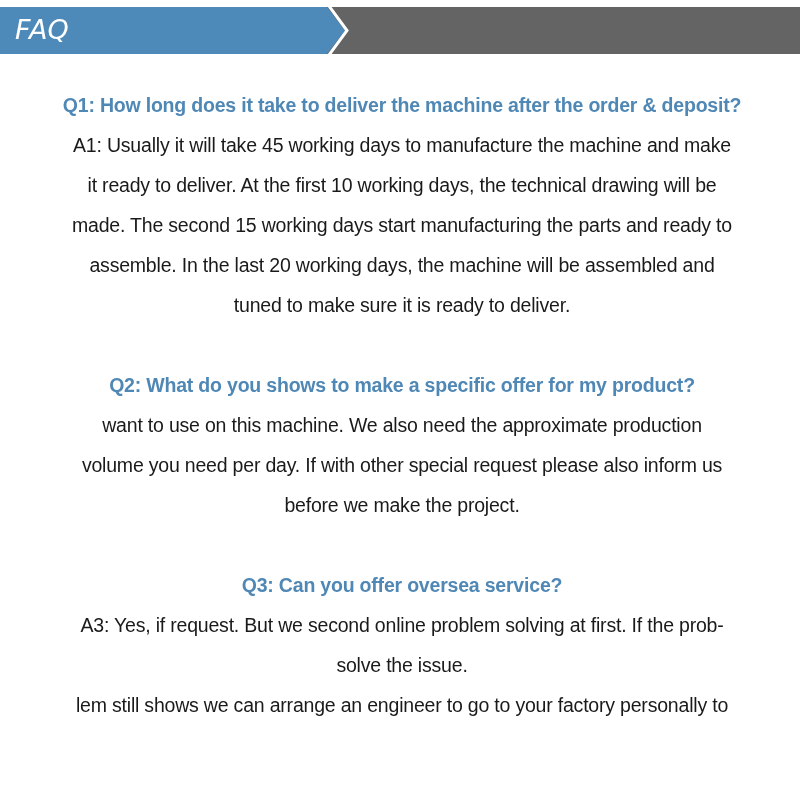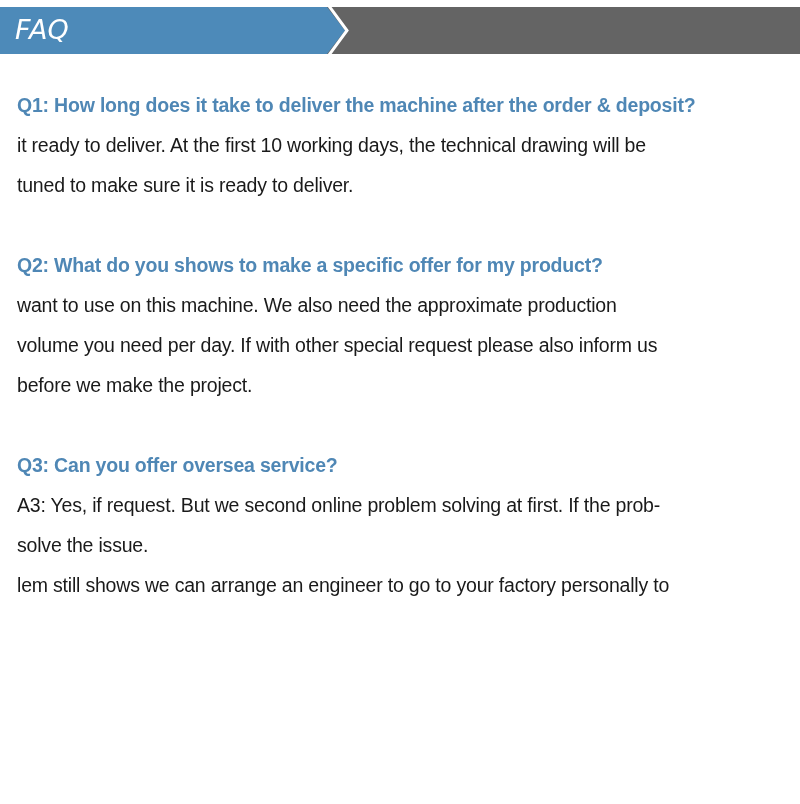--- a/index.html
+++ b/index.html
@@ -3,21 +3,21 @@
   <meta charset="utf-8">
   <style>
     html, body { margin: 0; padding: 0; background: #ffffff; }
     body { width: 800px; height: 804px; position: relative; overflow: hidden;
            font-family: "Liberation Sans", sans-serif; }
     .banner { position: absolute; left: 0; top: 7px; width: 800px; height: 50px; }
     .banner svg { position: absolute; left: 0; top: 0; }
     .banner-title { position: absolute; left: 15px; top: 6px; color: #ffffff;
                     font-size: 27px; font-style: italic; line-height: 34px;
                     font-family: "DejaVu Sans", sans-serif; letter-spacing: 0px; }
-    .faq { position: absolute; left: 17px; top: 85px; width: 770px; }
+    .faq { position: absolute; left: 17px; top: 85px; width: 770px; text-align: center; }
     .faq-item { margin-bottom: 40px; }
     .q { color: #4f87b5; font-weight: bold; font-size: 19.5px; line-height: 40px;
          white-space: nowrap; letter-spacing: -0.2px; }
     .a { color: #1a1a1a; font-size: 19.5px; line-height: 40px; }
     .a-line { display: block; white-space: nowrap; letter-spacing: -0.2px; }
   </style>
 </head>
 <body>
 
 <div class="banner">
@@ -26,21 +26,24 @@
     <polygon points="0,0 327,0 345,23.5 327,47 0,47" fill="#4d8ab9"></polygon>
     <polyline points="329,-1 347,23.5 329,48" fill="none" stroke="#ffffff" stroke-width="3"></polyline>
   </svg>
   <div class="banner-title">FAQ</div>
 </div>
 
 <div class="faq">
   <div class="faq-item">
     <div class="q">Q1: How long does it take to deliver the machine after the order &amp; deposit?</div>
     <div class="a">
+      <span class="a-line">A1: Usually it will take 45 working days to manufacture the machine and make</span>
       <span class="a-line">it ready to deliver. At the first 10 working days, the technical drawing will be</span>
+      <span class="a-line">made. The second 15 working days start manufacturing the parts and ready to</span>
+      <span class="a-line">assemble. In the last 20 working days, the machine will be assembled and</span>
       <span class="a-line">tuned to make sure it is ready to deliver.</span>
     </div>
   </div>
 
   <div class="faq-item">
     <div class="q">Q2: What do you shows to make a specific offer for my product?</div>
     <div class="a">
       <span class="a-line">want to use on this machine. We also need the approximate production</span>
       <span class="a-line">volume you need per day. If with other special request please also inform us</span>
       <span class="a-line">before we make the project.</span>

